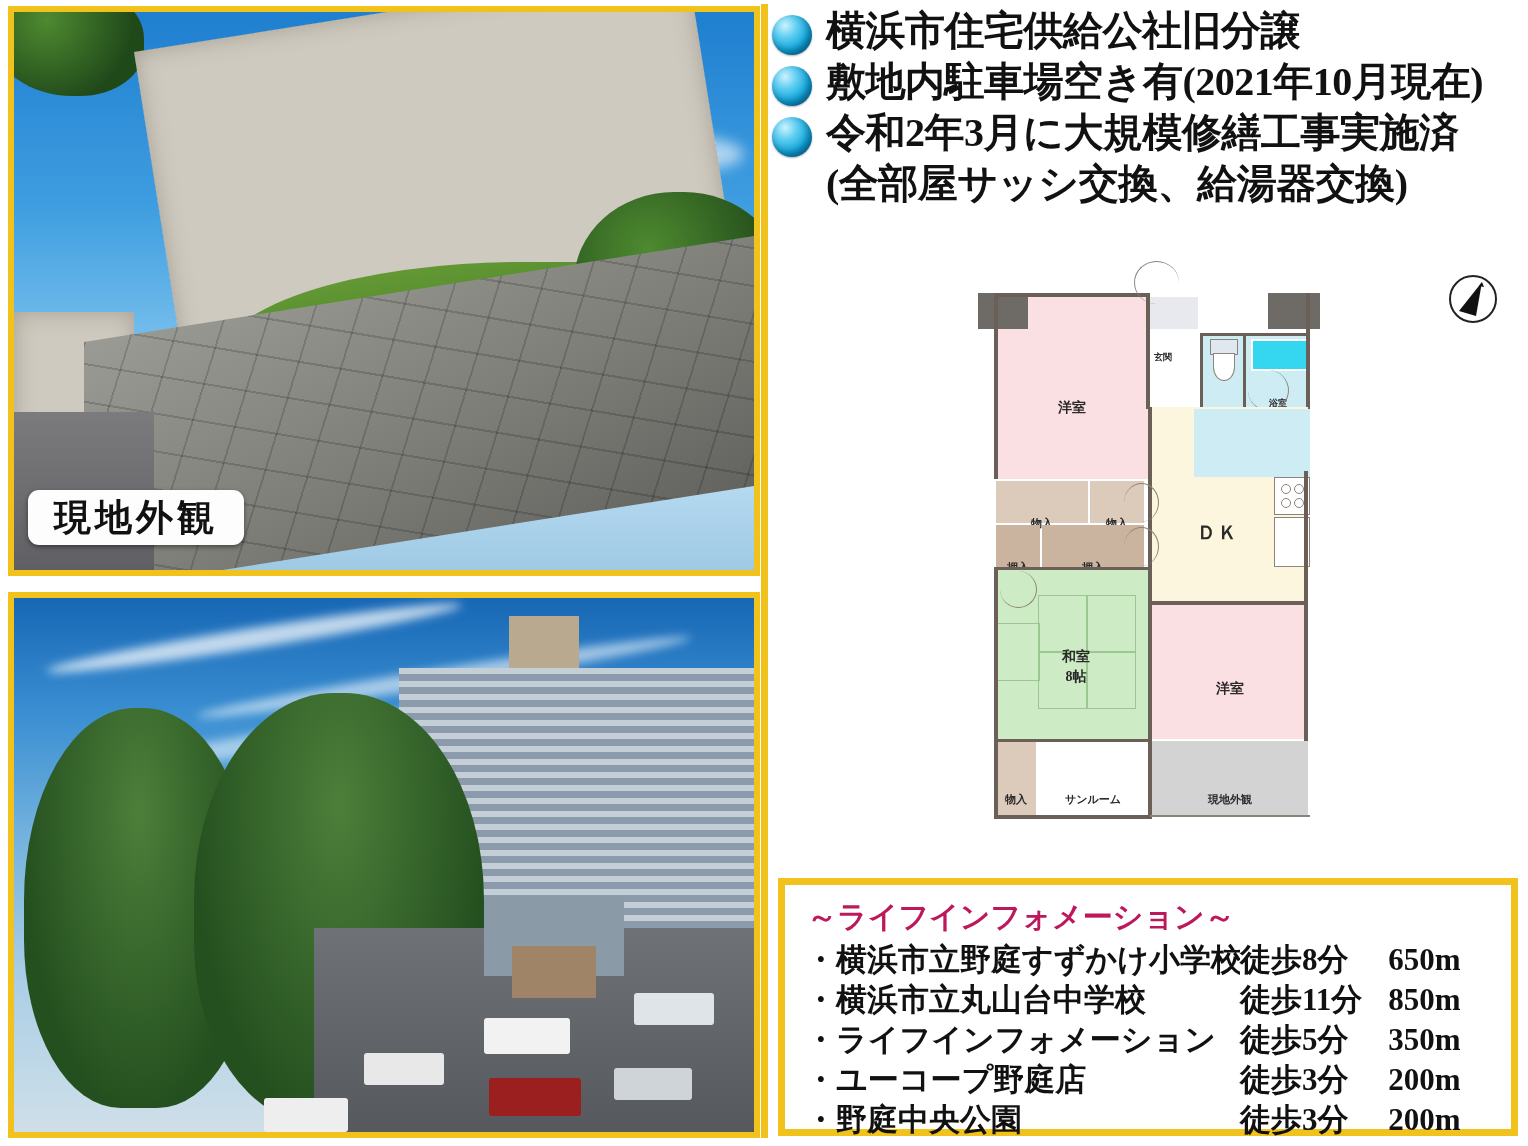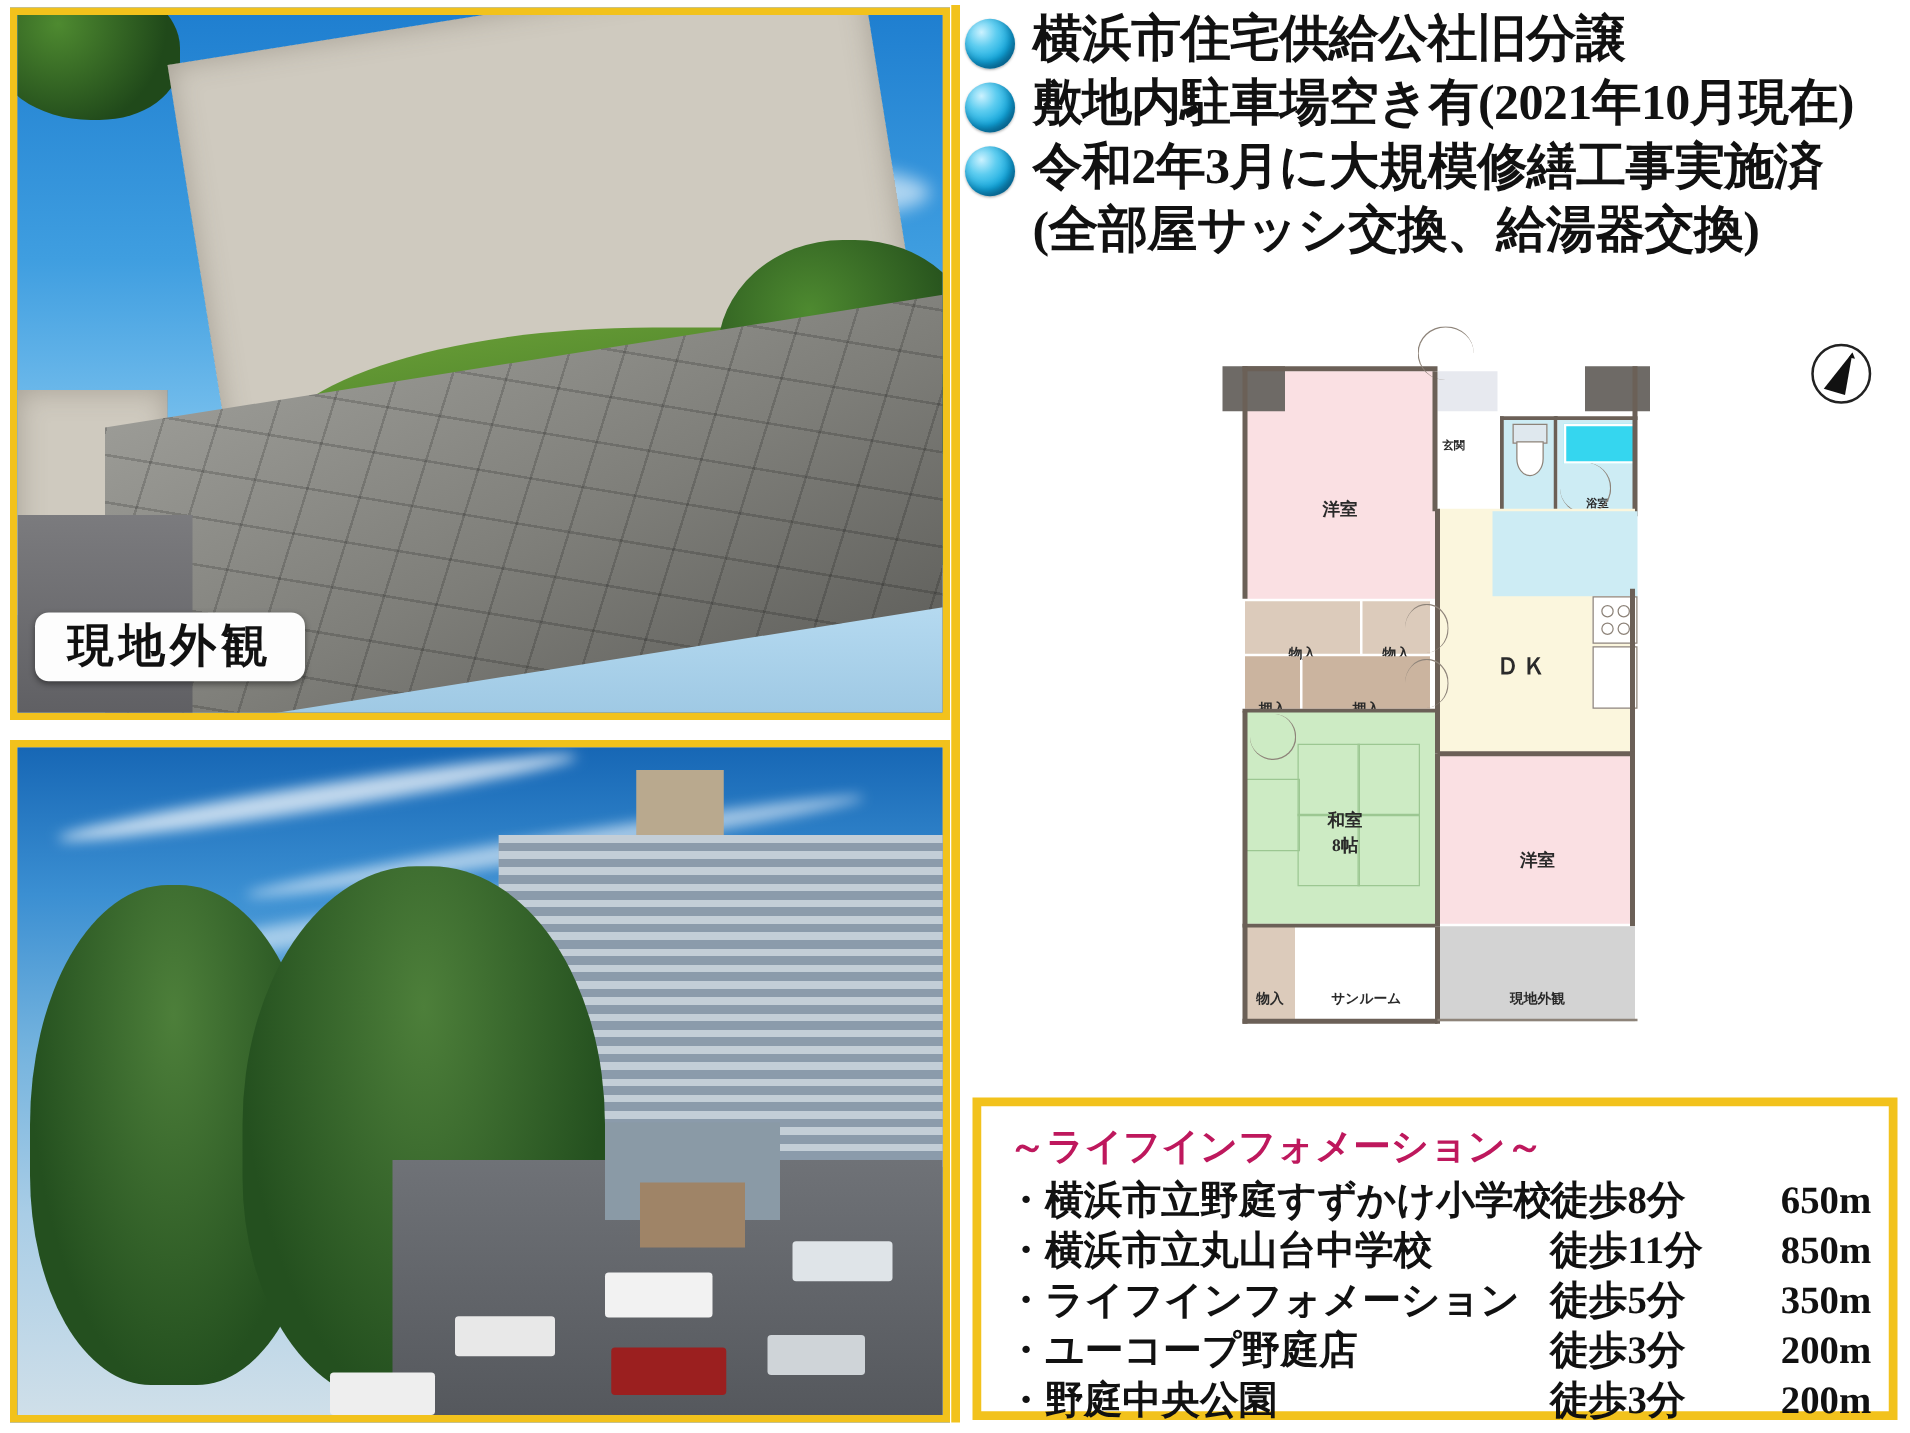--- a/index.html
+++ b/index.html
@@ -103,21 +103,21 @@
 
   
   .life-box{position:absolute;left:10px;top:878px;width:740px;height:258px;
       border:7px solid #F2C21C;background:#fff;box-sizing:border-box;}
   .life-title{font-size:30px;font-weight:700;color:#be185d;margin:12px 0 2px 22px;
       letter-spacing:0px;}
   .life-row{display:flex;align-items:baseline;margin-left:20px;font-size:31px;
       font-weight:700;color:#111;line-height:1.29;}
   .life-name{width:440px;white-space:nowrap;overflow:hidden;}
   .life-time{width:150px;text-align:left;}
-  .life-dist{width:110px;text-align:right;padding-right:14px;}
+  .life-dist{width:110px;padding-right:14px;}
 </style>
 </head>
 <body>
 
 <div class="photo-col">
 
   <div class="photo-frame" id="photo-exterior">
     <div class="photo-canvas">
       <div class="sky1"></div>
       <div class="cloud" style="left:400px;top:40px;width:230px;height:54px;"></div>

